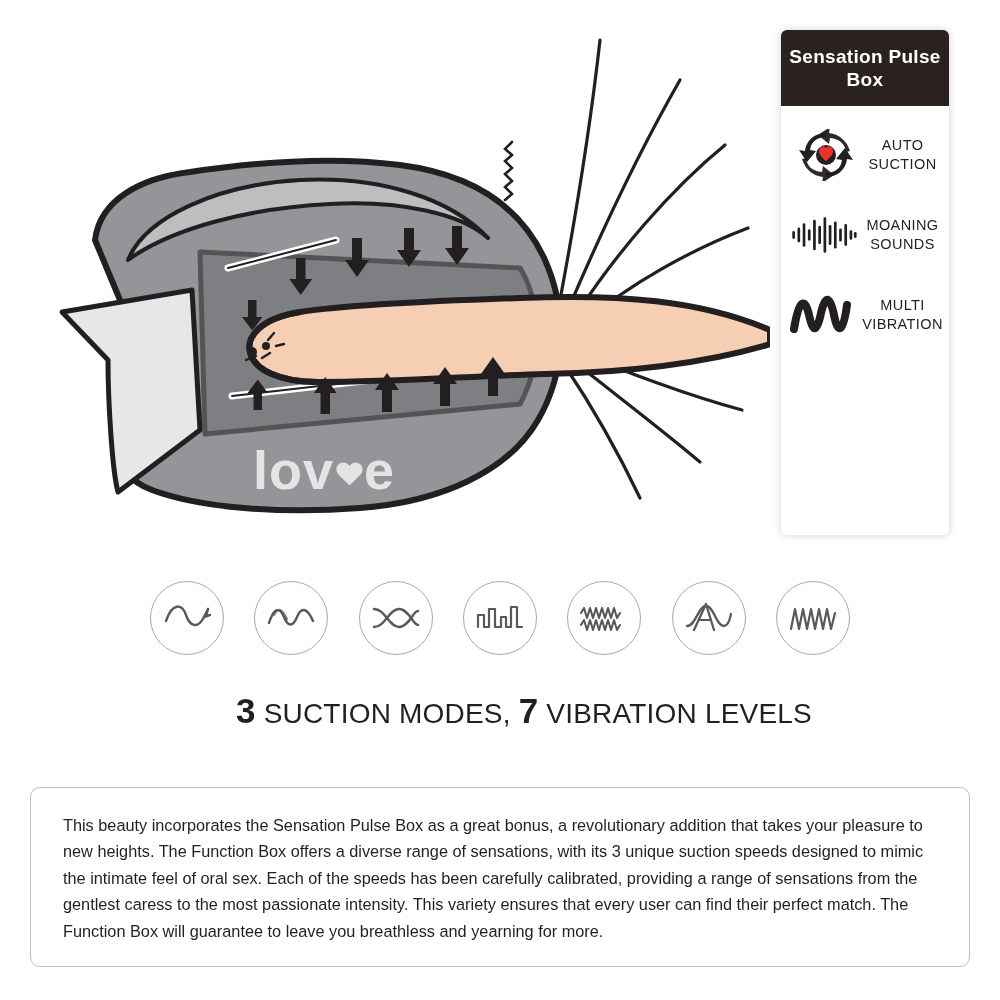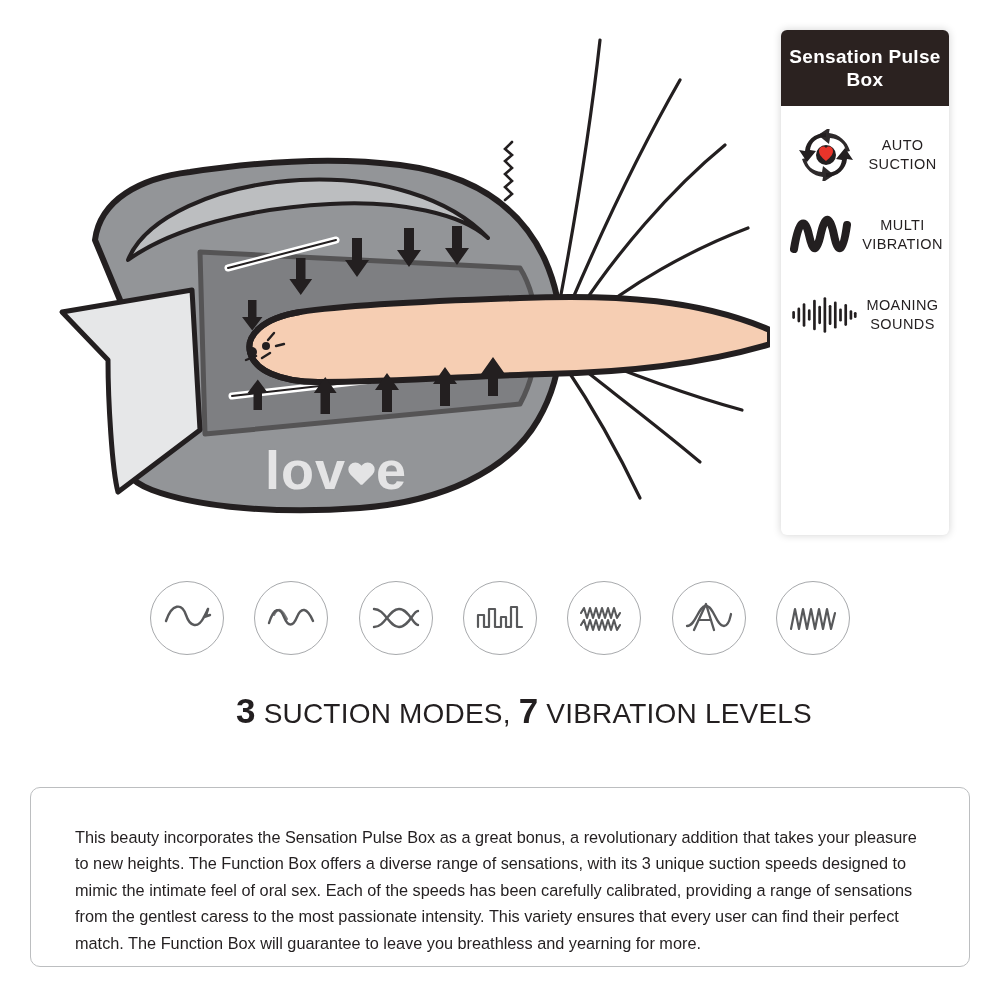--- a/index.html
+++ b/index.html
@@ -27,21 +27,21 @@
     position: absolute;
     left: 0;
     top: 0;
     width: 770px;
     height: 560px;
   }
 
   
   .watermark {
     position: absolute;
-    left: 176px;
+    left: 164px;
     top: 440px;
     width: 320px;
     height: 60px;
     display: flex;
     align-items: center;
     justify-content: center;
     font-size: 54px;
     font-weight: 700;
     letter-spacing: 1px;
     color: #ffffff;
@@ -171,21 +171,21 @@
     left: 30px;
     top: 787px;
     width: 940px;
     height: 180px;
     border: 1px solid #bcbec0;
     border-radius: 10px;
     box-sizing: border-box;
     padding: 20px 28px;
   }
   .description p {
-    margin: 16px;
+    margin: 4px;
     font-size: 16.3px;
     line-height: 1.62;
     color: #231f20;
     text-align: left;
   }
 </style>
 </head>
 <body>
 
 <div class="page">
@@ -313,30 +313,20 @@
               <path d="M29 48 C 41 48 49 40 50 30 l6 1 -8 -12 -9 11 6 1 C 44 39 38 44 29 44 Z"></path>
               <path d="M5 30 C 8 40 16 47 26 48 l-1 6 12 -8 -11 -9 -1 6 C 15 42 10 37 9 29 Z" opacity="0.95"></path>
               <path d="M53 22 C 50 12 42 5 32 4 l1 -6 -12 8 11 9 1 -6 C 43 10 48 15 49 23 Z" opacity="0.95"></path>
             </g>
             <circle cx="29" cy="26" r="10" fill="#231f20"></circle>
             <path d="M29 32 c-5 -4 -7 -7 -7 -10 0 -2.6 2 -4.4 4.2 -4.4 1.4 0 2.3 0.7 2.8 1.5 0.5 -0.8 1.4 -1.5 2.8 -1.5 2.2 0 4.2 1.8 4.2 4.4 0 3 -2 6 -7 10 z" fill="#e8342a"></path>
           </svg>
         </div>
         <div class="feature-label">AUTO
 SUCTION</div>
-      </div>
-
-      <div class="feature">
-        <div class="feature-icon">
-          <svg width="62" height="44" viewBox="0 0 62 44" xmlns="http://www.w3.org/2000/svg">
-            <path d="M5 36 C 10 6 16 4 20 22 C 24 40 28 40 32 20 C 36 2 41 2 45 22 C 49 42 54 40 58 12" fill="none" stroke="#231f20" stroke-width="8" stroke-linecap="round" stroke-linejoin="round"></path>
-          </svg>
-        </div>
-        <div class="feature-label">MULTI
-VIBRATION</div>
       </div>
 
       <div class="feature">
         <div class="feature-icon">
           <svg width="76" height="40" viewBox="0 0 76 40" xmlns="http://www.w3.org/2000/svg">
             <g stroke="#231f20" stroke-width="3.1" stroke-linecap="round">
               <path d="M3 17 v6"></path>
                 <path d="M9 13 v14"></path>
                 <path d="M15 8 v24"></path>
                 <path d="M21 15 v10"></path>
@@ -349,20 +339,30 @@
                 <path d="M63 9 v22"></path>
                 <path d="M69 16 v8"></path>
               <path d="M74 18 v4"></path>
             </g>
           </svg>
         </div>
         <div class="feature-label">MOANING
 SOUNDS</div>
       </div>
 
+      <div class="feature">
+        <div class="feature-icon">
+          <svg width="62" height="44" viewBox="0 0 62 44" xmlns="http://www.w3.org/2000/svg">
+            <path d="M5 36 C 10 6 16 4 20 22 C 24 40 28 40 32 20 C 36 2 41 2 45 22 C 49 42 54 40 58 12" fill="none" stroke="#231f20" stroke-width="8" stroke-linecap="round" stroke-linejoin="round"></path>
+          </svg>
+        </div>
+        <div class="feature-label">MULTI
+VIBRATION</div>
+      </div>
+
     </div>
   </div>
 
   <div class="modes">
 
     <div class="mode-circle">
       <svg width="50" height="34" viewBox="0 0 50 34">
         <path d="M4 20 C 10 2 20 2 24 14 C 28 26 36 28 42 16 C 45 10 46 8 46 8" fill="none" stroke="#58595b" stroke-width="2.4" stroke-linecap="round"></path>
         <path d="M42 16 l6 -2 M46 8 l-2 7" fill="none" stroke="#58595b" stroke-width="2.4" stroke-linecap="round"></path>
       </svg>

